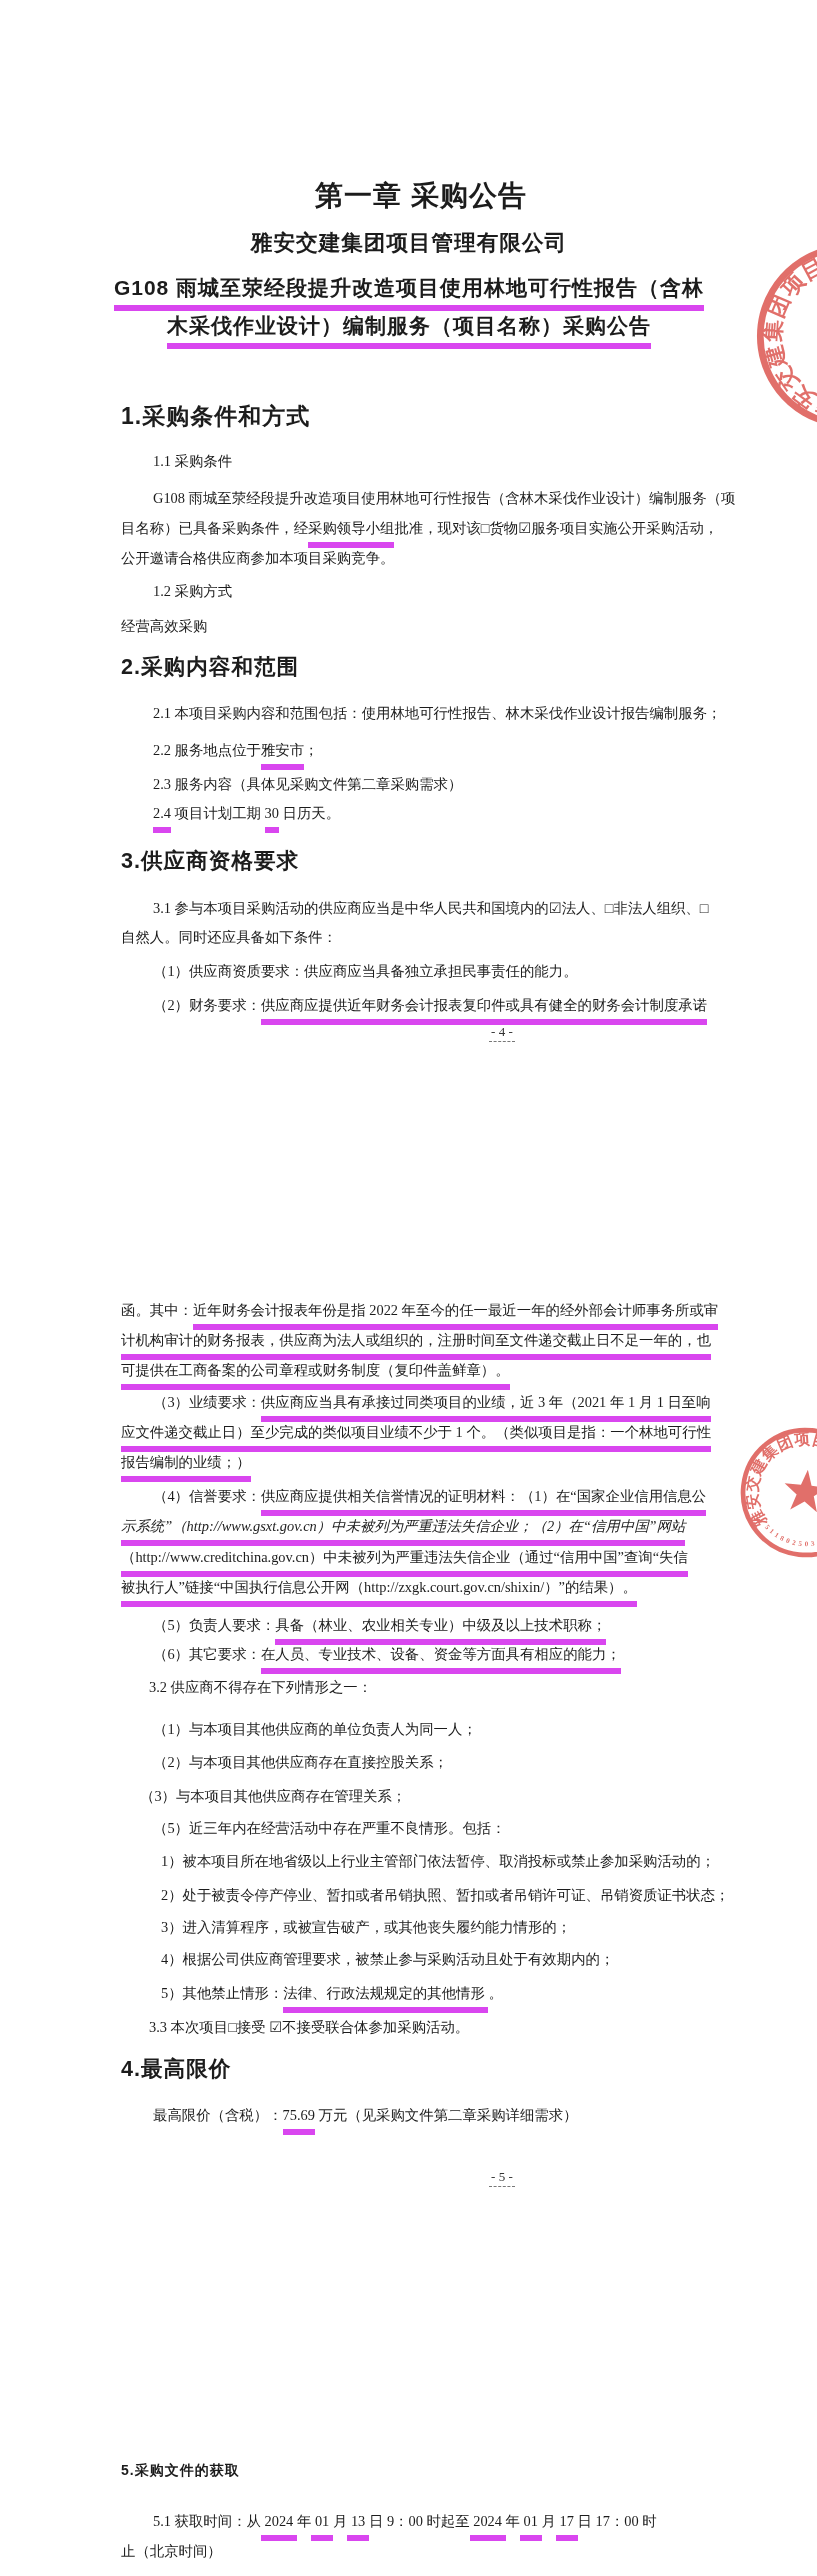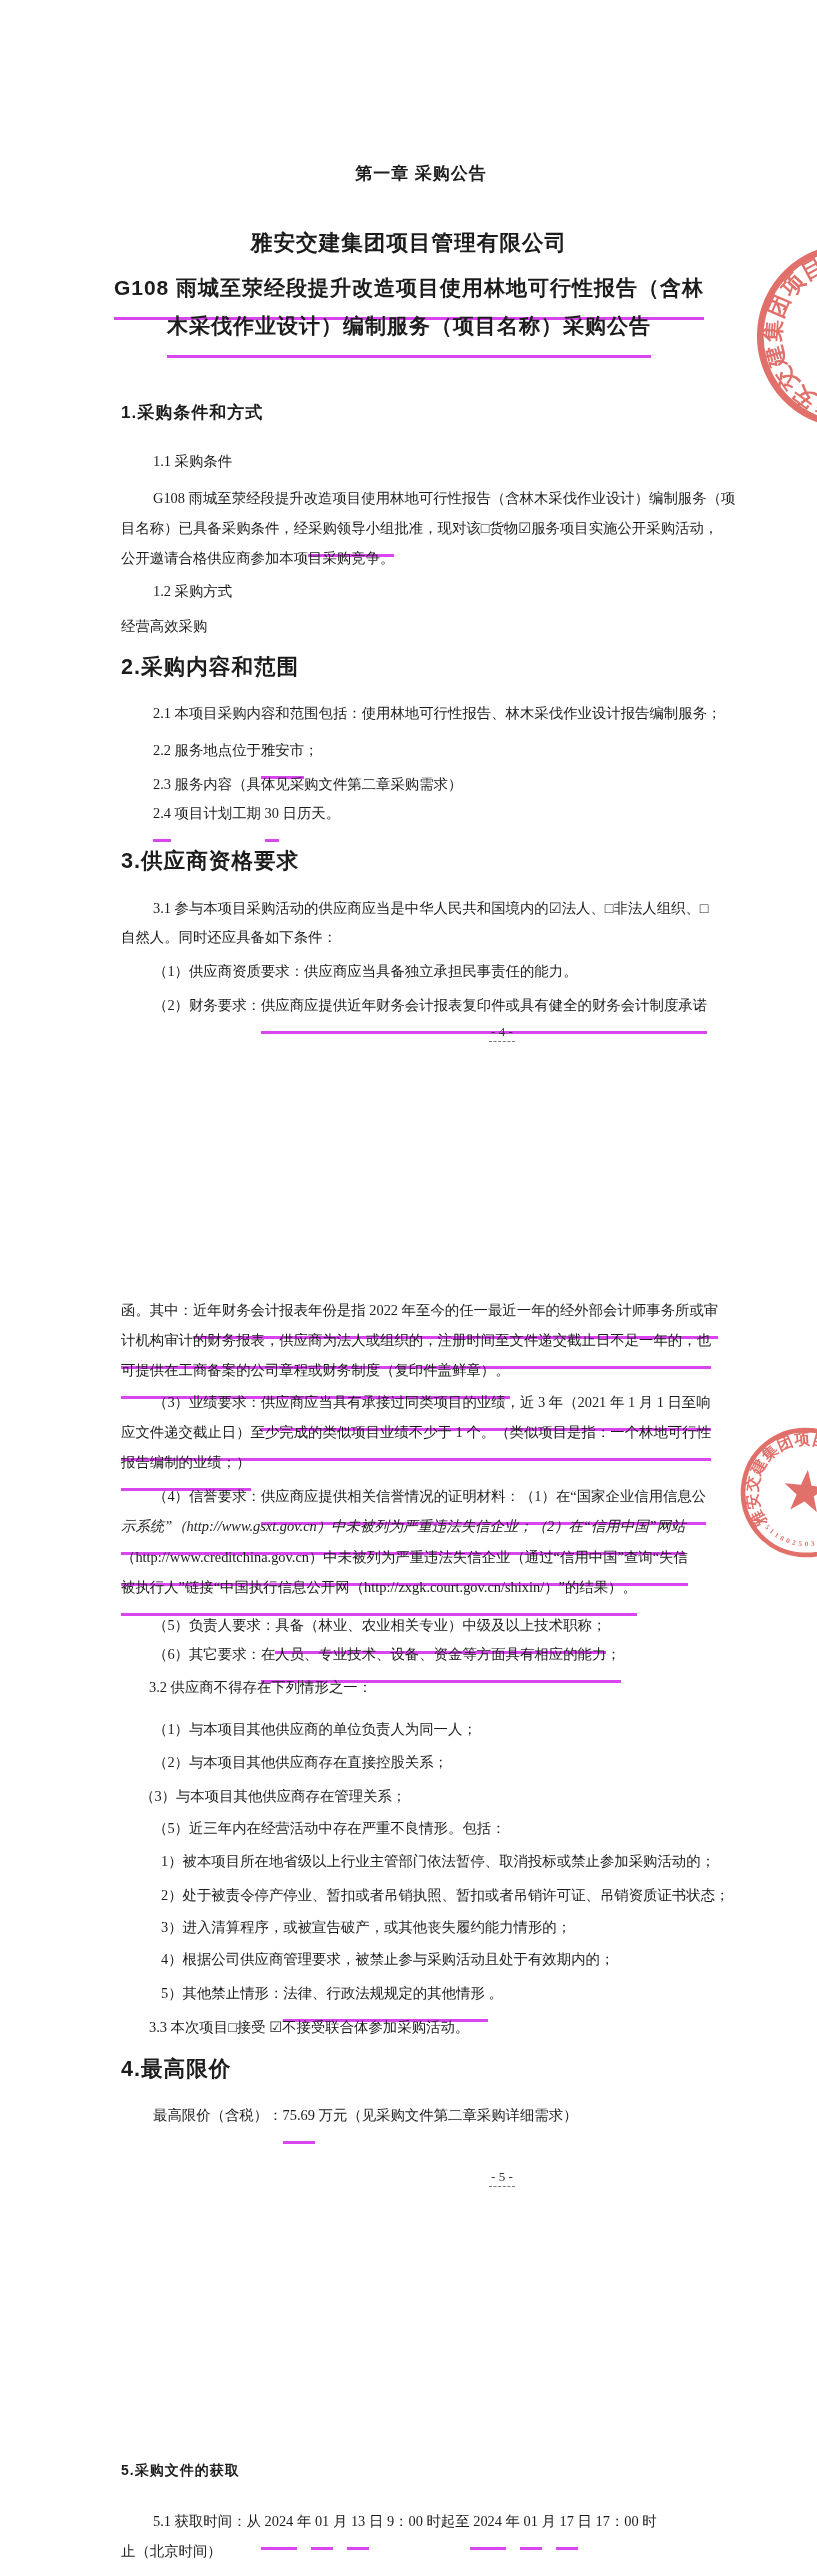--- a/index.html
+++ b/index.html
@@ -19,44 +19,44 @@
     font-size:14.4px;
     line-height:1.15;
     color:#1c1c1c;
   }
   .line.center{left:0;right:0;text-align:center;}
   .hei{
     font-family:"Liberation Sans","DejaVu Sans",sans-serif;
     font-weight:700;
     letter-spacing:1px;
   }
-  .u{border-bottom:3px solid #d946ef;padding-bottom:18px;margin-top:28px;}
+  .u{border-bottom:6px solid #d946ef;padding-bottom:6px;margin-top:28px;}
   .pagenum{
     font-size:13px;
     border-bottom:1px dashed #777;
     padding:0 2.1px 1px 2.1px;
     color:#333;
   }
   .seal{
     position:absolute;
     mix-blend-mode:multiply;
     opacity:0.88;
     pointer-events:none;
   }
 </style>
 </head>
 <body>
 
 <div class="page">
   <div id="lines">
-      <div class="line hei center" style="top: 164px; font-size: 17px; margin-left: 24px;"><span>第一章 采购公告</span></div>
+      <div class="line hei center" style="top: 180px; font-size: 28px; margin-left: 24px;"><span>第一章 采购公告</span></div>
       <div class="line hei center" style="top: 231px; font-size: 21.6px;"><span>雅安交建集团项目管理有限公司</span></div>
       <div class="line hei center" style="top: 276px; font-size: 21px;"><span class="u">G108 雨城至荥经段提升改造项目使用林地可行性报告（含林</span></div>
       <div class="line hei center" style="top: 314px; font-size: 21px;"><span class="u">木采伐作业设计）编制服务（项目名称）采购公告</span></div>
-      <div class="line hei" style="top: 403px; left: 121px; font-size: 17px;"><span>1.采购条件和方式</span></div>
+      <div class="line hei" style="top: 403px; left: 121px; font-size: 23px;"><span>1.采购条件和方式</span></div>
       <div class="line" style="top: 453px; left: 153px;"><span>1.1 采购条件</span></div>
       <div class="line" style="top: 490px; left: 153px;"><span>G108 雨城至荥经段提升改造项目使用林地可行性报告（含林木采伐作业设计）编制服务（项</span></div>
       <div class="line" style="top: 520px; left: 121px;"><span>目名称）已具备采购条件，经</span><span class="u">采购领导小组</span><span>批准，现对该□货物☑服务项目实施公开采购活动，</span></div>
       <div class="line" style="top: 550px; left: 121px;"><span>公开邀请合格供应商参加本项目采购竞争。</span></div>
       <div class="line" style="top: 583px; left: 153px;"><span>1.2 采购方式</span></div>
       <div class="line" style="top: 618px; left: 121px;"><span>经营高效采购</span></div>
       <div class="line hei" style="top: 655px; left: 121px; font-size: 21.6px;"><span>2.采购内容和范围</span></div>
       <div class="line" style="top: 705px; left: 153px;"><span>2.1 本项目采购内容和范围包括：使用林地可行性报告、林木采伐作业设计报告编制服务；</span></div>
       <div class="line" style="top: 742px; left: 153px;"><span>2.2 服务地点位于</span><span class="u">雅安市</span><span>；</span></div>
       <div class="line" style="top: 776px; left: 153px;"><span>2.3 服务内容（具体见采购文件第二章采购需求）</span></div>

